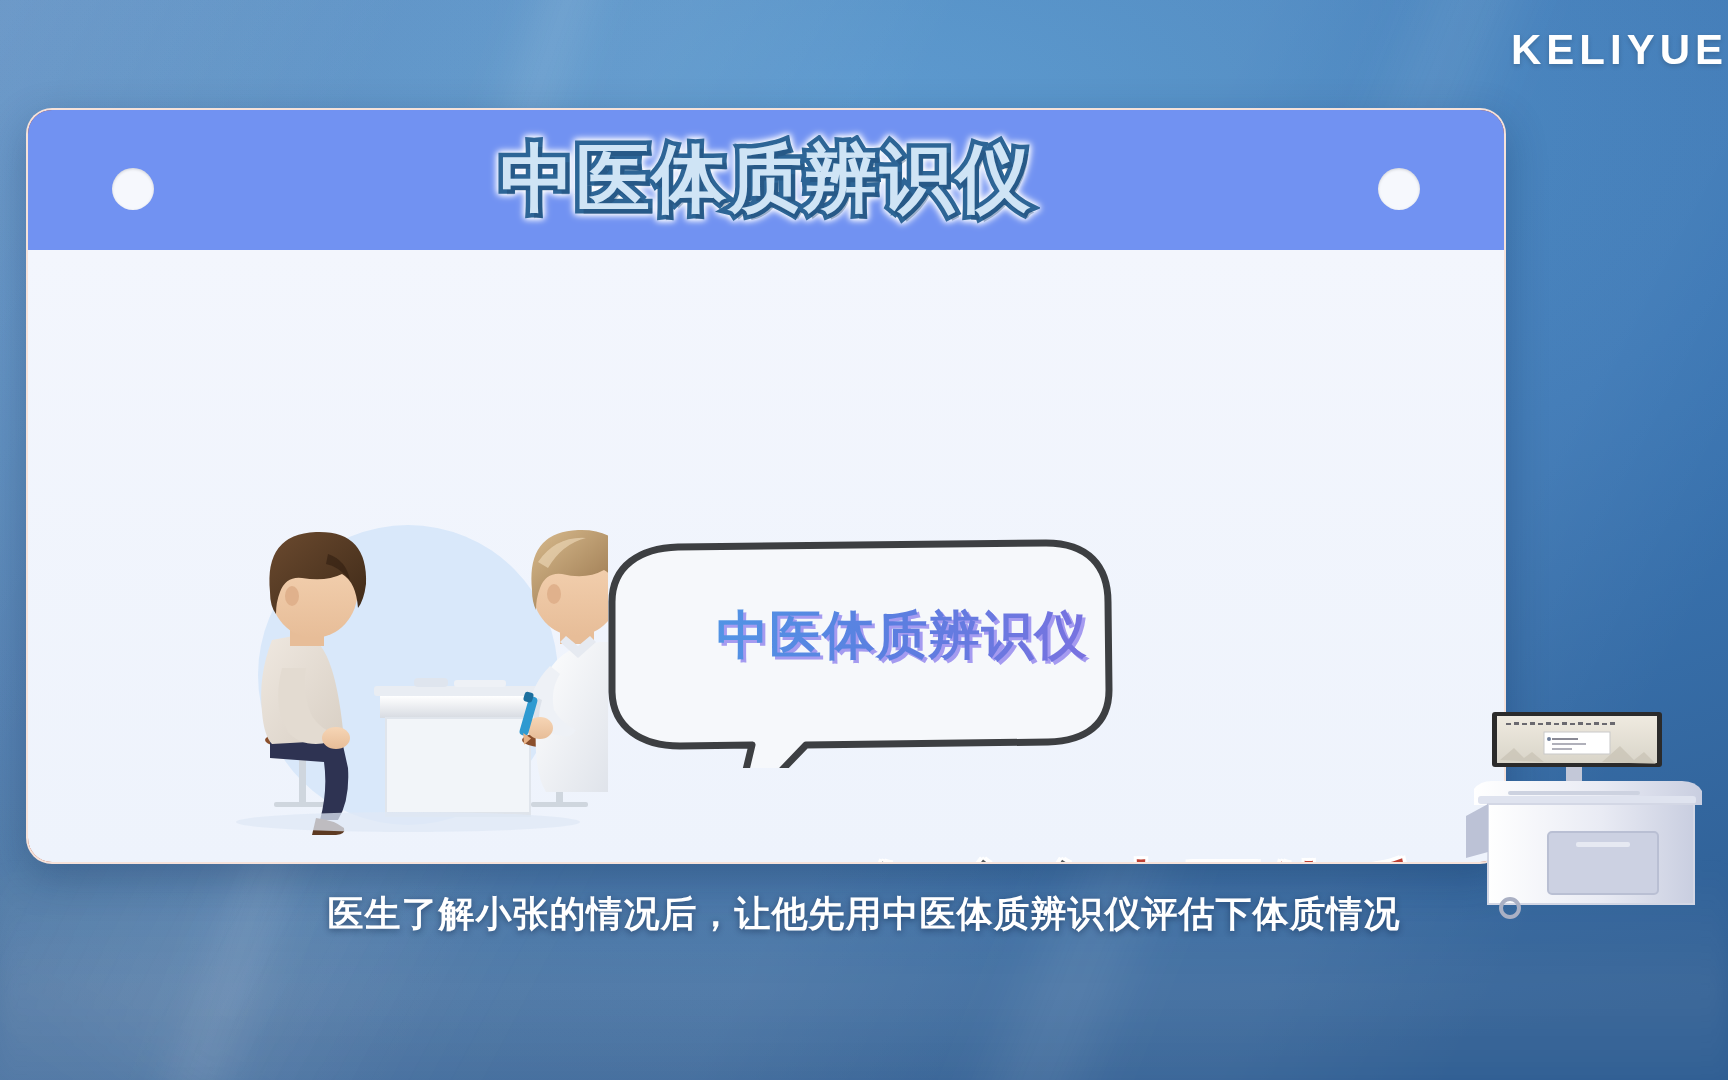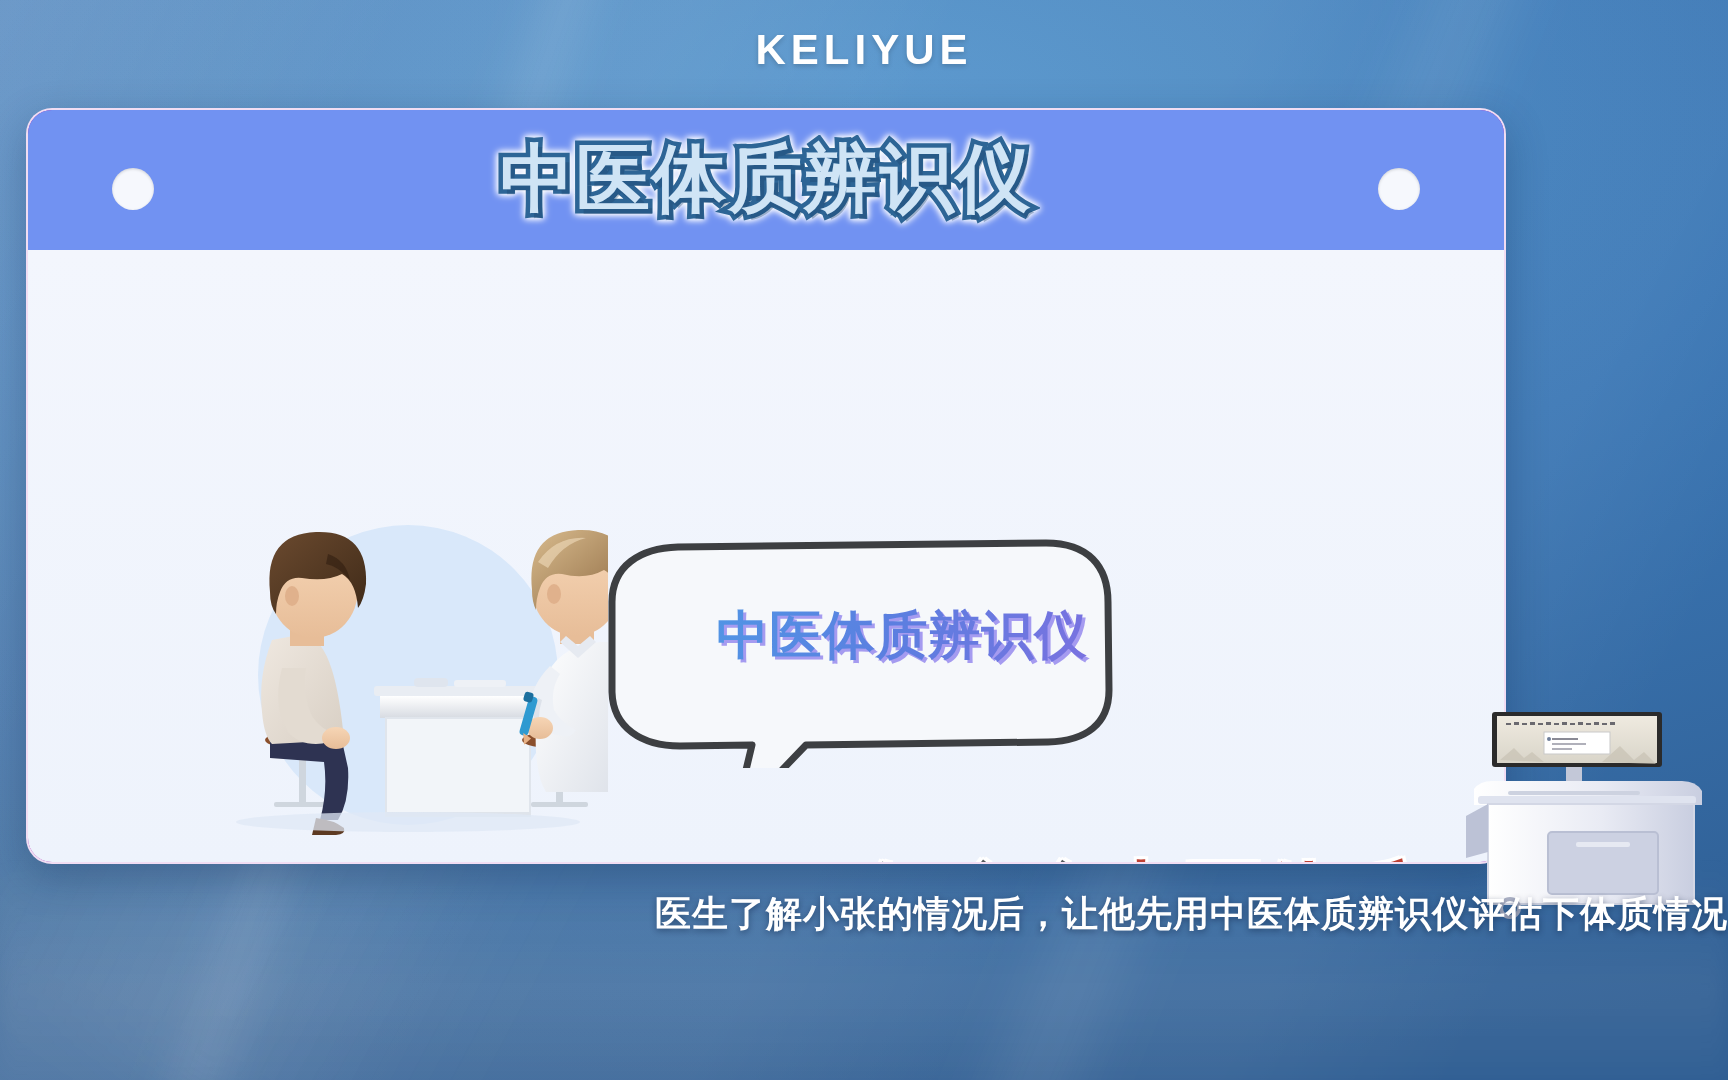--- a/index.html
+++ b/index.html
@@ -41,33 +41,33 @@
   }
   #bg-glow{
     position:absolute;left:0;top:860px;width:1728px;height:220px;
     background:linear-gradient(180deg,rgba(255,255,255,0.0) 0%,rgba(255,255,255,0.07) 60%,rgba(255,255,255,0.02) 100%);
     filter:blur(10px);
   }
 
   
   #brand{
     position:absolute;left:0;top:26px;width:1728px;
-    text-align:center;
+    text-align:right;
     color:#ffffff;
     font-size:42px;font-weight:bold;letter-spacing:5px;
     text-shadow:0 2px 5px rgba(0,0,0,.18);
     user-select:none;
   }
 
   
   #card{
     position:absolute;left:26px;top:108px;width:1476px;height:752px;
     border-radius:26px;
     border:2px solid rgba(255,255,255,.85);
-    background:#a21caf;
+    background:#c2410c;
     box-shadow:0 14px 40px rgba(12,40,80,.30);
     overflow:hidden;
   }
   #card-header{
     position:absolute;left:0;top:0;width:100%;height:140px;
     background:#7192f2;
   }
   .screw{
     position:absolute;top:58px;width:42px;height:42px;border-radius:50%;
     background:#f6f8fd;box-shadow:0 1px 3px rgba(0,0,0,.16) inset;
@@ -156,21 +156,21 @@
   }
 
   
   #device{
     position:absolute;left:1452px;top:692px;width:276px;height:230px;
   }
 
   
   #caption{
     position:absolute;left:0;top:890px;width:1728px;
-    text-align:right;
+    text-align:center;
     color:#ffffff;
     font-size:36px;font-weight:bold;letter-spacing:1px;
     text-shadow:0 2px 6px rgba(0,20,50,.45);
     user-select:none;
   }
 </style>
 </head>
 <body>
 
 <div id="bg">

